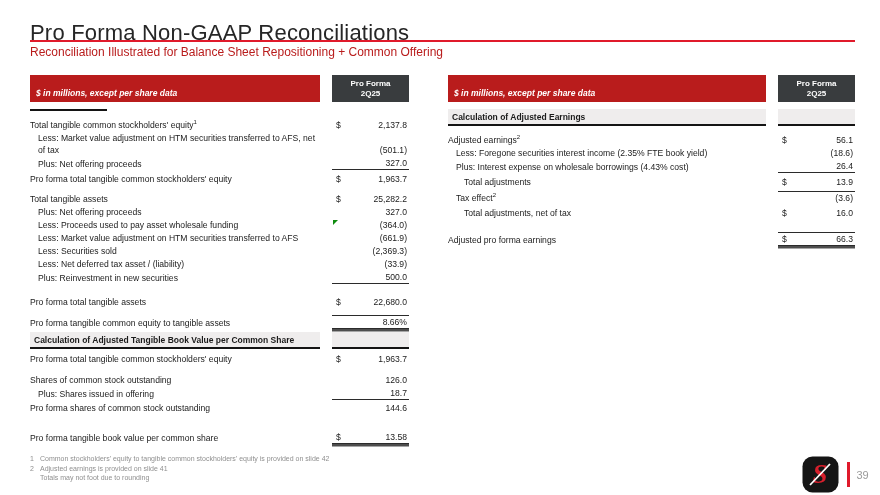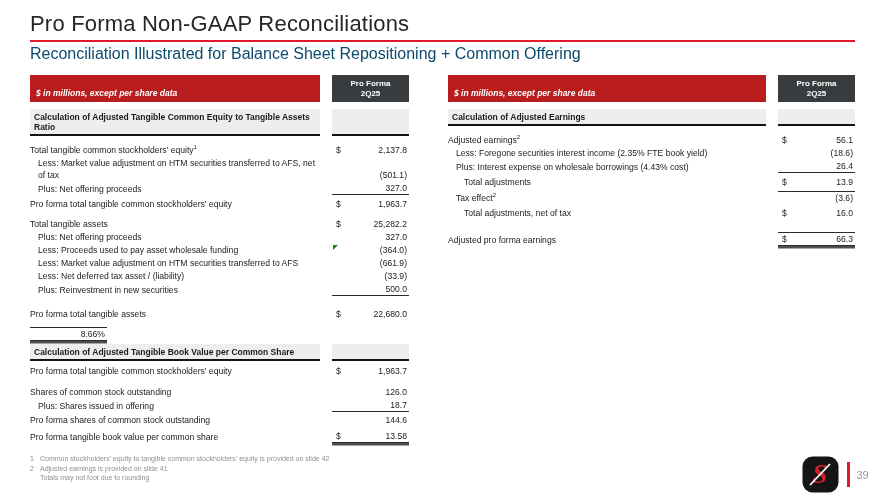--- a/index.html
+++ b/index.html
@@ -1,22 +1,22 @@
 <!DOCTYPE html>
 <html><head>
 <meta charset="utf-8">
 <style>
   html,body{margin:0;padding:0;background:#fff;}
   .slide{position:relative;width:880px;height:495px;background:#fff;overflow:hidden;
          font-family:"Liberation Sans",sans-serif;color:#1b1b1b;}
 
   
-  .title{position:absolute;left:30px;top:11px;font-size:22px;font-weight:500;color:#262626;letter-spacing:.2px;}
+  .title{position:absolute;left:30px;top:20px;font-size:22px;font-weight:500;color:#262626;letter-spacing:.2px;}
   .red-rule{position:absolute;left:30px;top:40px;width:825px;height:2px;background:var(--red);}
-  .subtitle{position:absolute;left:30px;top:45px;font-size:16px;color:#0c4a6e;}
+  .subtitle{position:absolute;left:30px;top:45px;font-size:12px;color:#b91c1c;}
 
   
   .tbl{position:absolute;top:75px;display:flex;flex-direction:column;}
   .tbl-left{left:30px;width:379px;}
   .tbl-right{left:448px;width:407px;}
   .thead-row{display:flex;gap:12px;margin-bottom:4px;}
   .head-label{flex:1;background:#b91c1c;color:#fff;height:27px;display:flex;align-items:flex-end;
               padding:0 0 4px 6px;font-size:8.5px;font-style:italic;font-weight:bold;box-sizing:border-box;}
   .head-col{width:77px;background:#393c3e;color:#fff;height:27px;display:flex;flex-direction:column;
             justify-content:center;align-items:center;font-size:8px;font-weight:bold;line-height:10px;box-sizing:border-box;}
@@ -57,21 +57,20 @@
 
   <div class="tbl tbl-left">
       <div class="thead-row">
         <div class="head-label">$ in millions, except per share data</div>
         <div class="head-col">
           <div>Pro Forma</div>
           <div>2Q25</div>
         </div>
       </div>
       <div class="section-row">
-        <div class="section-title">Calculation of Adjusted Tangible Common Equity to Tangible Assets Ratio</div>
         <div class="section-strip"></div>
       </div>
       <div class="data-row" style="margin-top: 5px;">
         <div class="row-label" style="padding-left: 0px;">Total tangible common stockholders' equity<sup>1</sup></div>
         <div class="value-box">
           <div>$</div>
           <div>2,137.8</div>
         </div>
       </div>
       <div class="data-row">
@@ -118,20 +117,27 @@
         </div>
       </div>
       <div class="data-row">
         <div class="row-label" style="padding-left: 8px;">Less: Market value adjustment on HTM securities transferred to AFS</div>
         <div class="value-box">
           <div></div>
           <div>(661.9)</div>
         </div>
       </div>
       <div class="data-row">
+        <div class="row-label" style="padding-left: 8px;">Less: Securities sold</div>
+        <div class="value-box">
+          <div></div>
+          <div>(2,369.3)</div>
+        </div>
+      </div>
+      <div class="data-row">
         <div class="row-label" style="padding-left: 8px;">Less: Net deferred tax asset / (liability)</div>
         <div class="value-box">
           <div></div>
           <div>(33.9)</div>
         </div>
       </div>
       <div class="data-row">
         <div class="row-label" style="padding-left: 8px;">Plus: Reinvestment in new securities</div>
         <div class="value-box rule-under">
           <div></div>
@@ -139,20 +145,21 @@
         </div>
       </div>
       <div class="data-row" style="margin-top: 12px;">
         <div class="row-label" style="padding-left: 0px;">Pro forma total tangible assets</div>
         <div class="value-box">
           <div>$</div>
           <div>22,680.0</div>
         </div>
       </div>
       <div class="data-row" style="margin-top: 7px;">
+        <div class="row-label" style="padding-left: 0px;">Pro forma tangible common equity to tangible assets</div>
         <div class="value-box rule-grand">
           <div></div>
           <div>8.66%</div>
         </div>
       </div>
       <div class="section-row">
         <div class="section-title">Calculation of Adjusted Tangible Book Value per Common Share</div>
         <div class="section-strip"></div>
       </div>
       <div class="data-row" style="margin-top: 4px;">
@@ -176,21 +183,21 @@
           <div>18.7</div>
         </div>
       </div>
       <div class="data-row" style="margin-top: 2px;">
         <div class="row-label" style="padding-left: 0px;">Pro forma shares of common stock outstanding</div>
         <div class="value-box">
           <div></div>
           <div>144.6</div>
         </div>
       </div>
-      <div class="data-row" style="margin-top: 4px;">
+      <div class="data-row" style="margin-top: 17px;">
         <div class="row-label" style="padding-left: 0px;">Pro forma tangible book value per common share</div>
         <div class="value-box rule-total">
           <div>$</div>
           <div>13.58</div>
         </div>
       </div>
     </div>
   <div class="tbl tbl-right">
       <div class="thead-row">
         <div class="head-label">$ in millions, except per share data</div>

